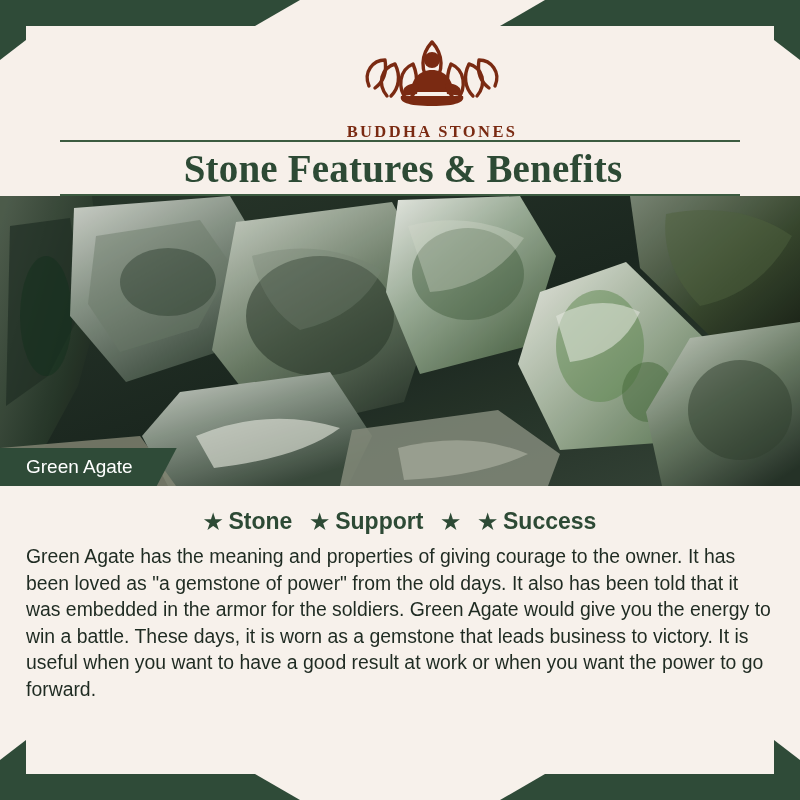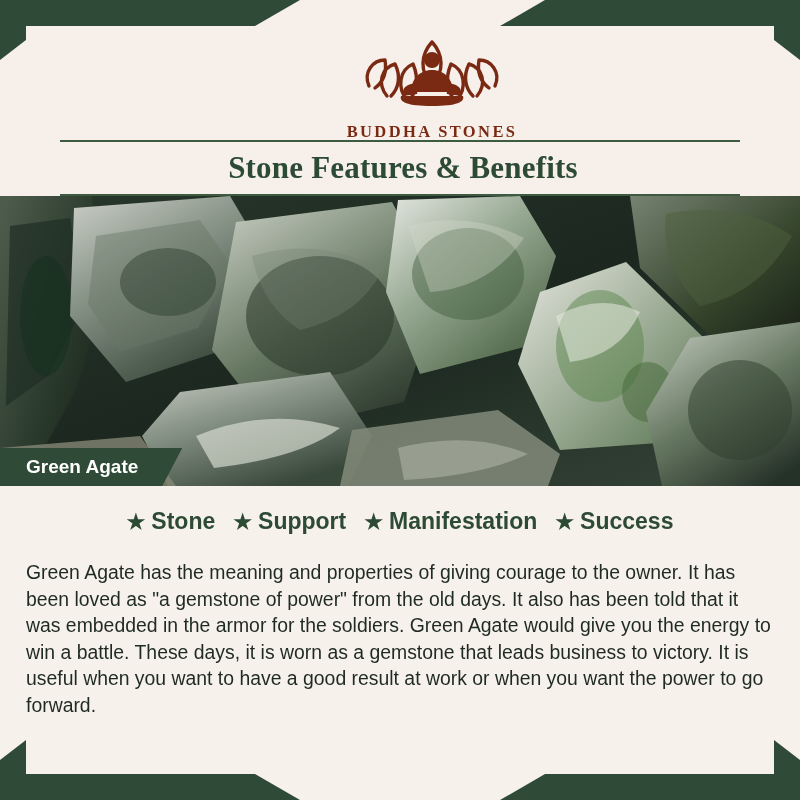--- a/index.html
+++ b/index.html
@@ -103,21 +103,21 @@
     left: 60px;
     width: 680px;
     height: 52px;
     border-top: 2px solid #3c5b41;
     border-bottom: 2px solid #3c5b41;
     display: flex;
     align-items: center;
     justify-content: center;
   }
   .title-band .title {
-    font-size: 31px;
+    font-size: 39px;
     font-weight: bold;
     color: #2d4a35;
     font-family: "Liberation Serif", serif;
     letter-spacing: 0.2px;
     margin-left: 6px;
   }
 
   
   .photo {
     position: absolute;
@@ -135,21 +135,21 @@
     position: absolute;
     top: 448px;
     left: 0;
     height: 38px;
     background: #2f4b38;
     color: #ffffff;
     display: flex;
     align-items: center;
     padding: 0 44px 0 26px;
     font-size: 19px;
-    font-weight: bold;
+    font-weight: normal;
     z-index: 4;
     clip-path: polygon(0 0, 100% 0, calc(100% - 20px) 100%, 0 100%);
   }
 
   
   .body-area {
     position: absolute;
     top: 486px; left: 0;
     width: 800px;
     height: 314px;
@@ -170,21 +170,21 @@
     font-size: 23px;
     font-weight: bold;
     color: #2d4a35;
   }
   .benefit .star {
     font-size: 21px;
     color: #2d4a35;
     line-height: 1;
   }
   .desc {
-    margin: 24px 24px 0 26px;
+    margin: 8px 24px 0 26px;
     font-size: 19.4px;
     line-height: 1.37;
     color: #1f2b22;
     text-align: left;
   }
 </style>
 </head>
 <body>
 
 <div class="page">
@@ -309,21 +309,20 @@
       <div class="benefit">
         <span class="star">★</span>
         <span>Stone</span>
       </div>
       <div class="benefit">
         <span class="star">★</span>
         <span>Support</span>
       </div>
       <div class="benefit">
         <span class="star">★</span>
-        <span>Manifestation</span>
       </div>
       <div class="benefit">
         <span class="star">★</span>
         <span>Success</span>
       </div>
     </div>
     <p class="desc">Green Agate has the meaning and properties of giving courage to the owner. It has been loved as "a gemstone of power" from the old days. It also has been told that it was embedded in the armor for the soldiers. Green Agate would give you the energy to win a battle. These days, it is worn as a gemstone that leads business to victory. It is useful when you want to have a good result at work or when you want the power to go forward.</p>
   </div>
 
   <div class="corner tl"></div>

